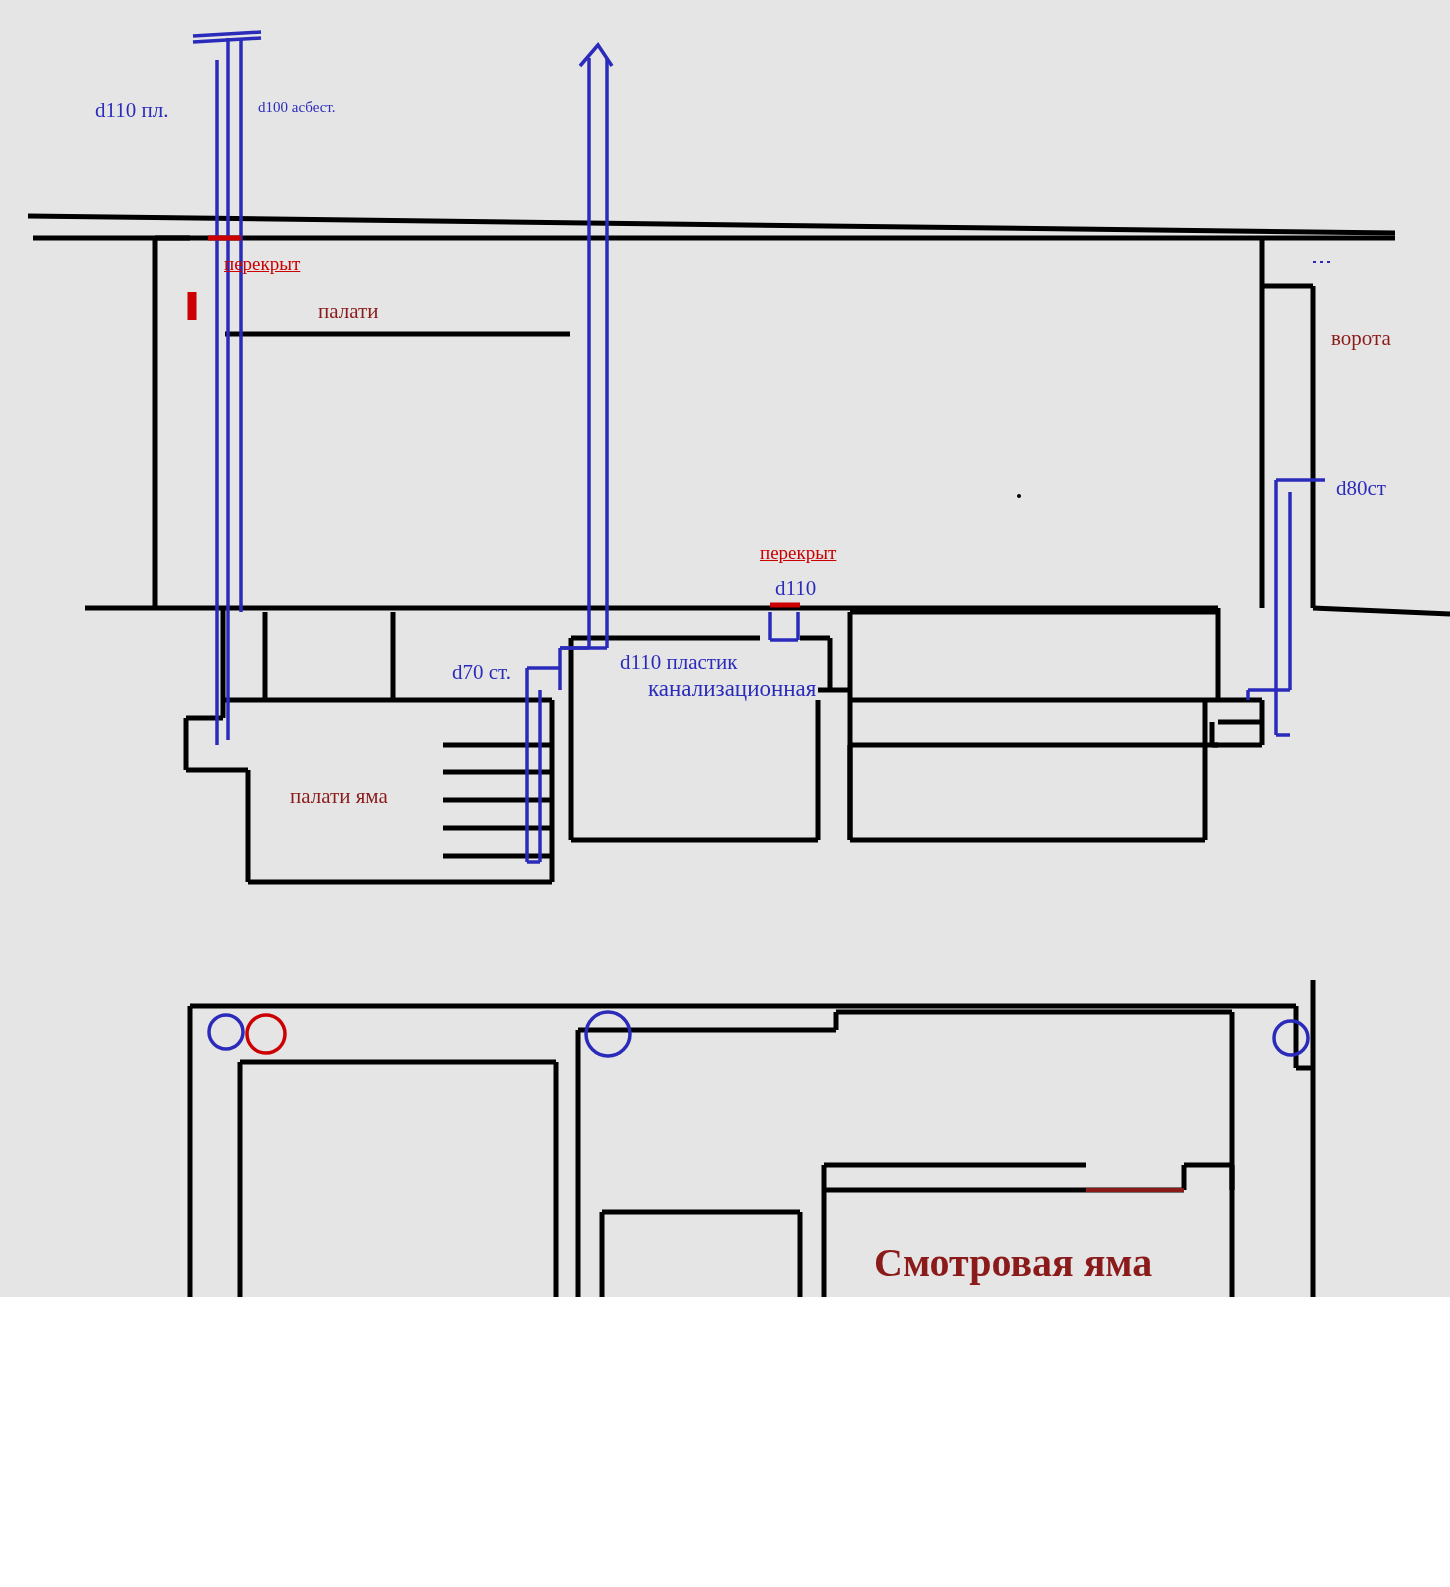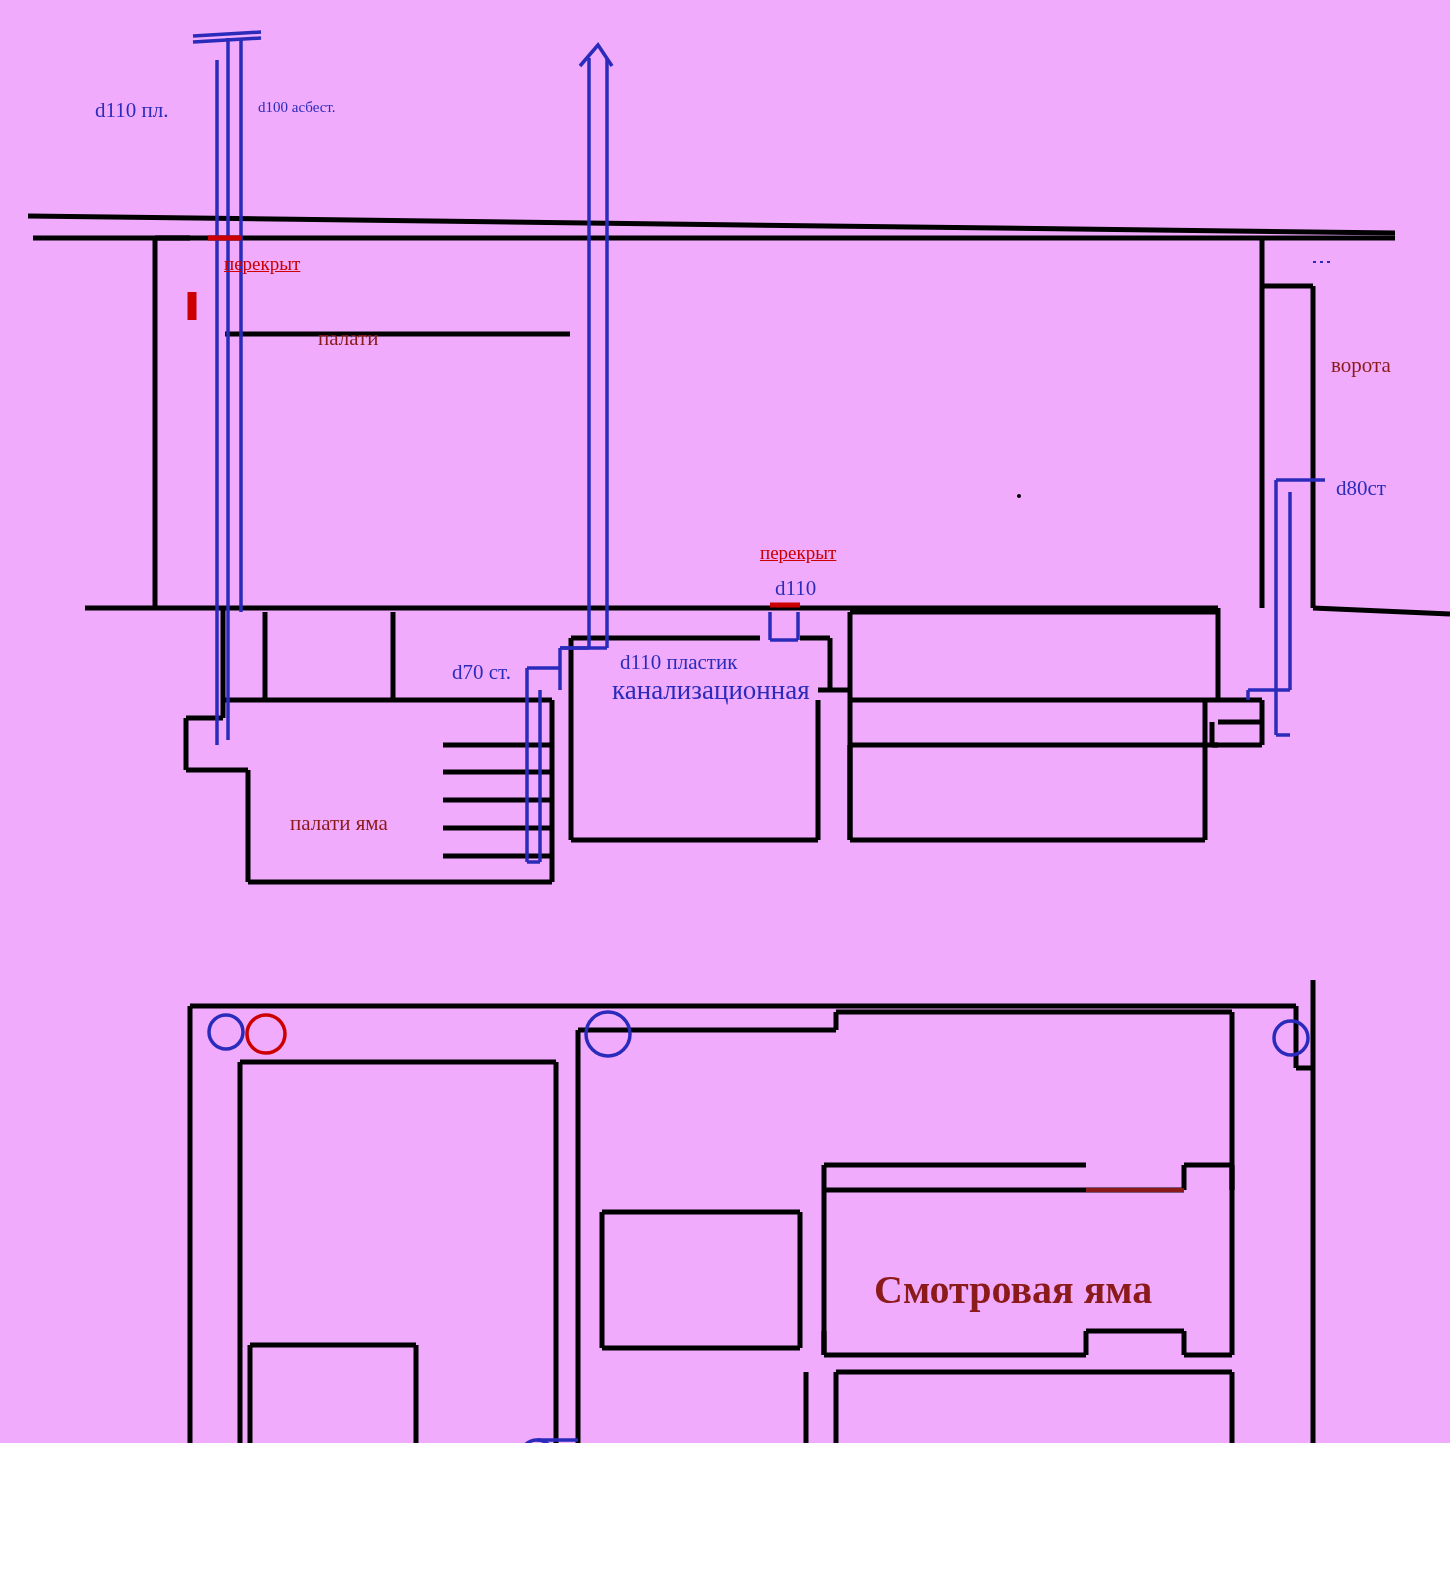--- a/index.html
+++ b/index.html
@@ -6,37 +6,37 @@
     margin: 0;
     padding: 0;
     background: #ffffff;
   }
   body {
     font-family: "Liberation Serif", serif;
   }
   #canvas {
     position: relative;
     width: 1450px;
-    height: 1443px;
-    background: #f0abfc;
+    height: 1297px;
+    background: #e5e5e5;
     overflow: hidden;
   }
   #canvas svg {
     position: absolute;
     left: 0;
     top: 0;
   }
   .lbl {
     position: absolute;
     white-space: nowrap;
     line-height: 1;
   }
   .lbl-blue { color: #2b2bbb; }
   .lbl-red  { color: #cc0000; text-decoration: underline; }
-  .lbl-dark { color: #8b1a1a; margin-top: 27px; }
+  .lbl-dark { color: #8b1a1a; }
 </style>
 </head>
 <body>
 
 <div id="canvas">
 
   <svg width="1450" height="1587">
 
     <g fill="none" stroke="#000000" stroke-width="5">
 
@@ -227,21 +227,21 @@
     <div class="lbl lbl-blue" style="left:95px; top:100px; font-size:21px;">d110 пл.</div>
     <div class="lbl lbl-blue" style="left:258px; top:100px; font-size:15px;">d100 асбест.</div>
     <div class="lbl lbl-red" style="left:224px; top:254px; font-size:19px;">перекрыт</div>
     <div class="lbl lbl-dark" style="left:318px; top:301px; font-size:21px;">палати</div>
     <div class="lbl lbl-dark" style="left:1331px; top:328px; font-size:21px;">ворота</div>
     <div class="lbl lbl-blue" style="left:1336px; top:478px; font-size:21px;">d80ст</div>
     <div class="lbl lbl-red" style="left:760px; top:543px; font-size:19px;">перекрыт</div>
     <div class="lbl lbl-blue" style="left:775px; top:578px; font-size:21px;">d110</div>
     <div class="lbl lbl-blue" style="left:452px; top:662px; font-size:21px;">d70 ст.</div>
     <div class="lbl lbl-blue" style="left:620px; top:652px; font-size:21px;">d110 пластик</div>
-    <div class="lbl lbl-blue" style="left:612px; top:677px; font-size:27px;">канализационная</div>
+    <div class="lbl lbl-blue" style="left:648px; top:677px; font-size:23px;">канализационная</div>
     <div class="lbl lbl-dark" style="left:290px; top:786px; font-size:21px;">палати яма</div>
   </div>
 
   <div>
     <div class="lbl lbl-dark" style="left:874px; top:1243px; font-size:40px;font-weight:bold;">Смотровая яма</div>
   </div>
 
 </div>
 
 </body></html>

